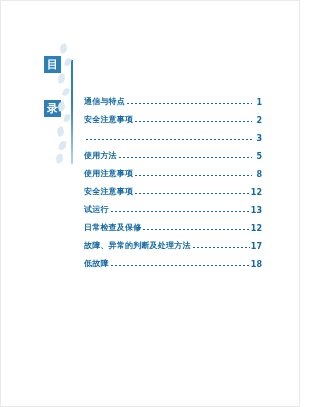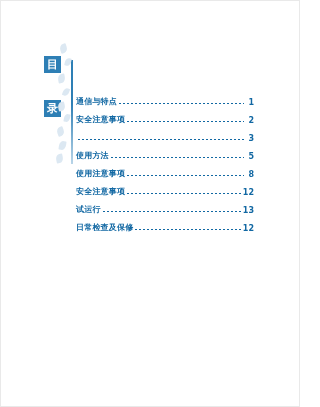--- a/index.html
+++ b/index.html
@@ -72,21 +72,21 @@
   
   .petal {
     position: absolute;
     background: #dce8f2;
     border-radius: 60% 10% 60% 10%;
   }
 
   
   #toc {
     position: absolute;
-    left: 76px;
+    left: 84px;
     top: 92px;
     width: 178px;
   }
 
   .toc-row {
     position: relative;
     display: flex;
     align-items: flex-end;
     height: 18px;
     margin-bottom: 0px;
@@ -181,15 +181,25 @@
       <div class="toc-row">
         <span class="toc-title">试运行</span>
         <span class="toc-leader"></span>
         <span class="toc-page">13</span>
       </div>
       <div class="toc-row">
         <span class="toc-title">日常检查及保修</span>
         <span class="toc-leader"></span>
         <span class="toc-page">12</span>
       </div>
+      <div class="toc-row">
+        <span class="toc-title">故障、异常的判断及处理方法</span>
+        <span class="toc-leader"></span>
+        <span class="toc-page">17</span>
+      </div>
+      <div class="toc-row">
+        <span class="toc-title">低故障</span>
+        <span class="toc-leader"></span>
+        <span class="toc-page">18</span>
+      </div>
     </div>
 
 </div>
 
 </body></html>

